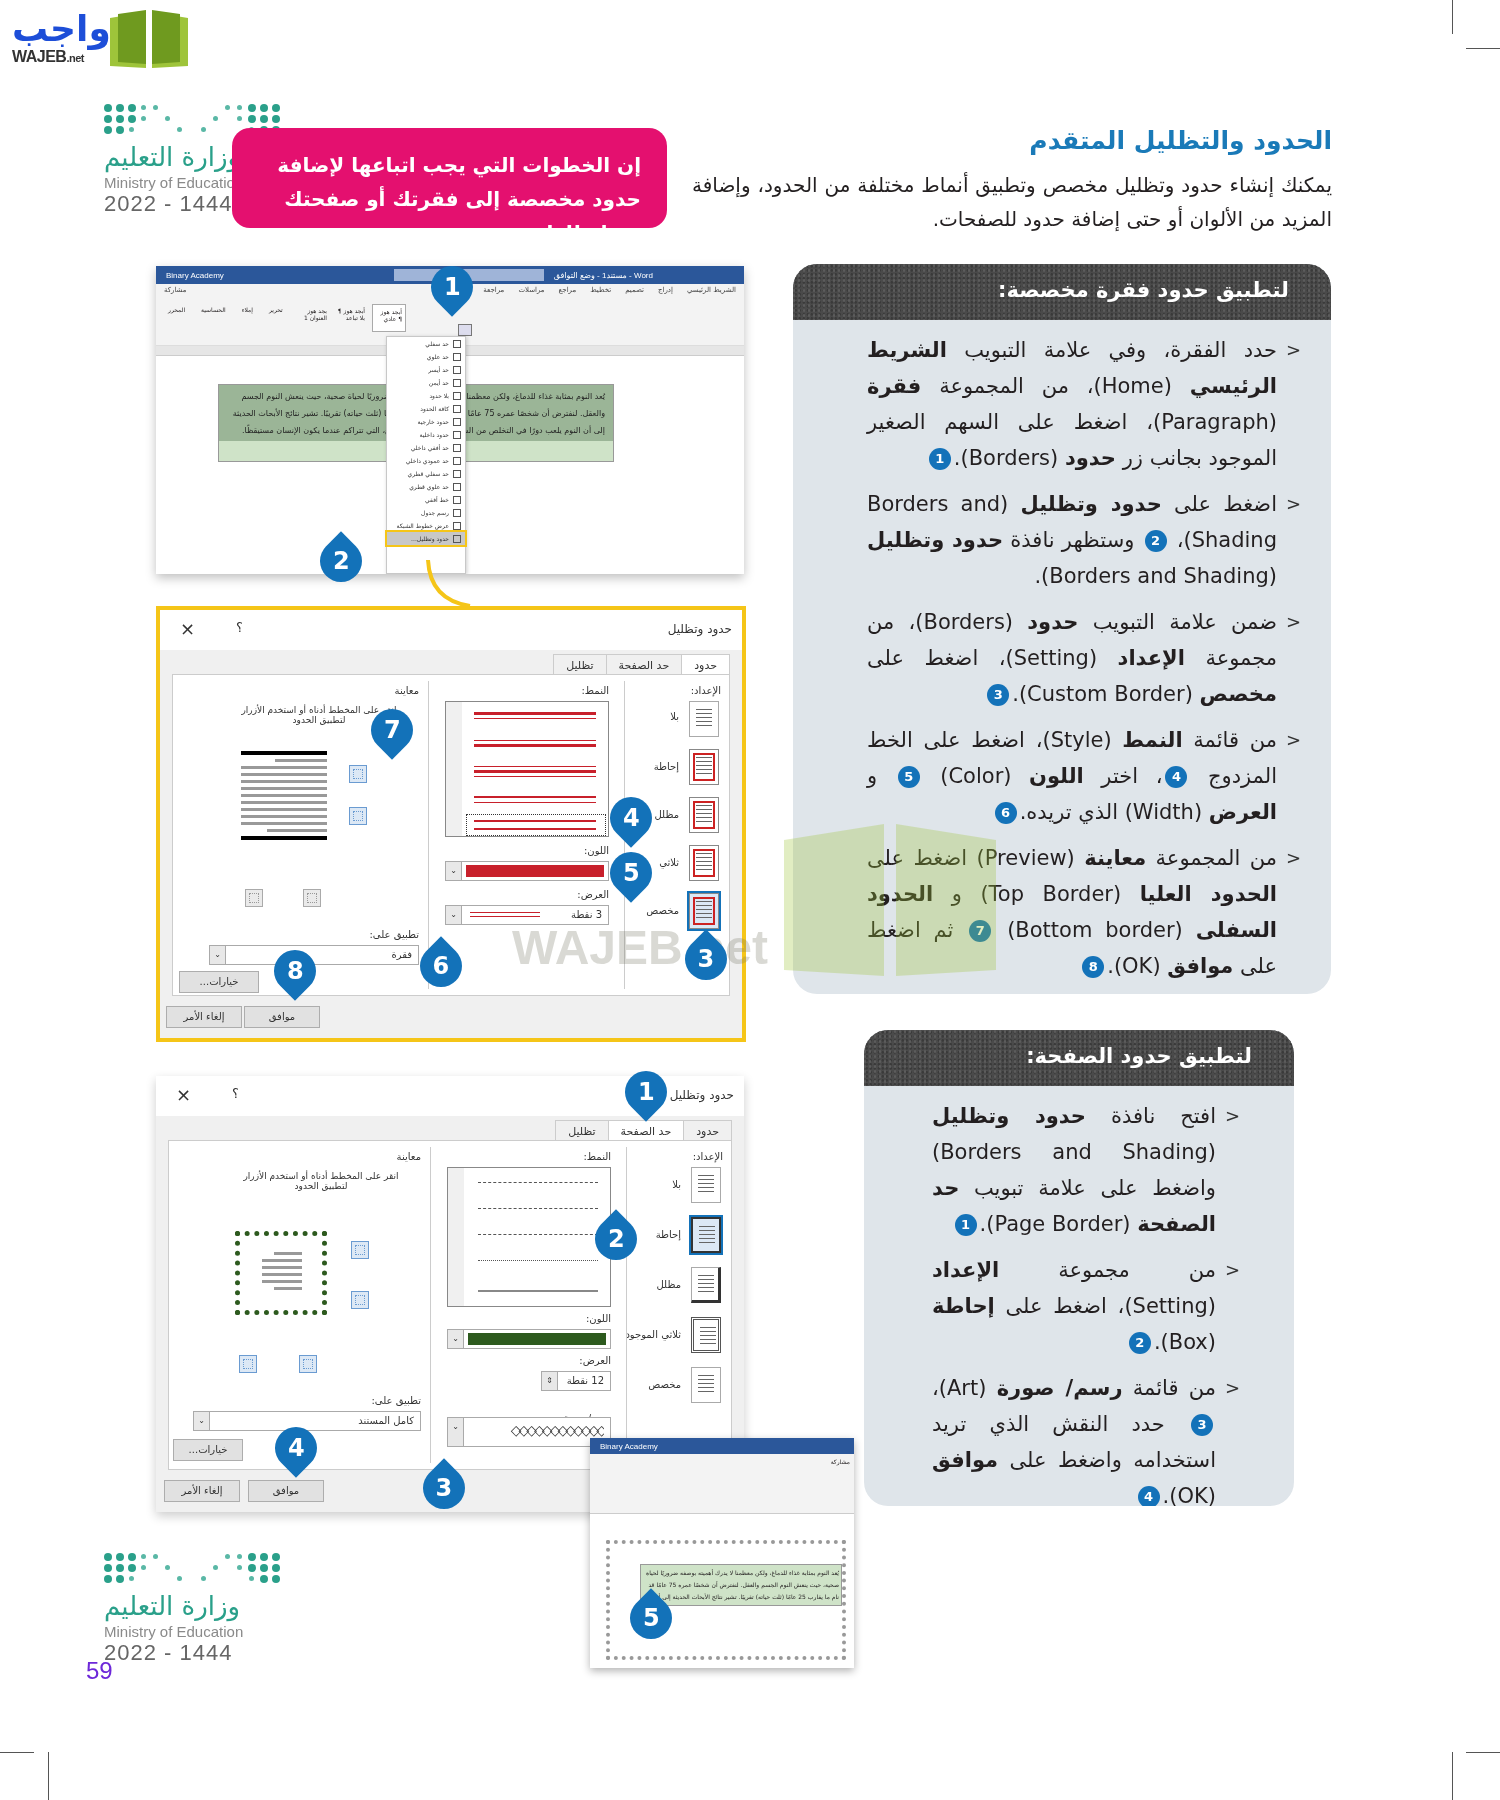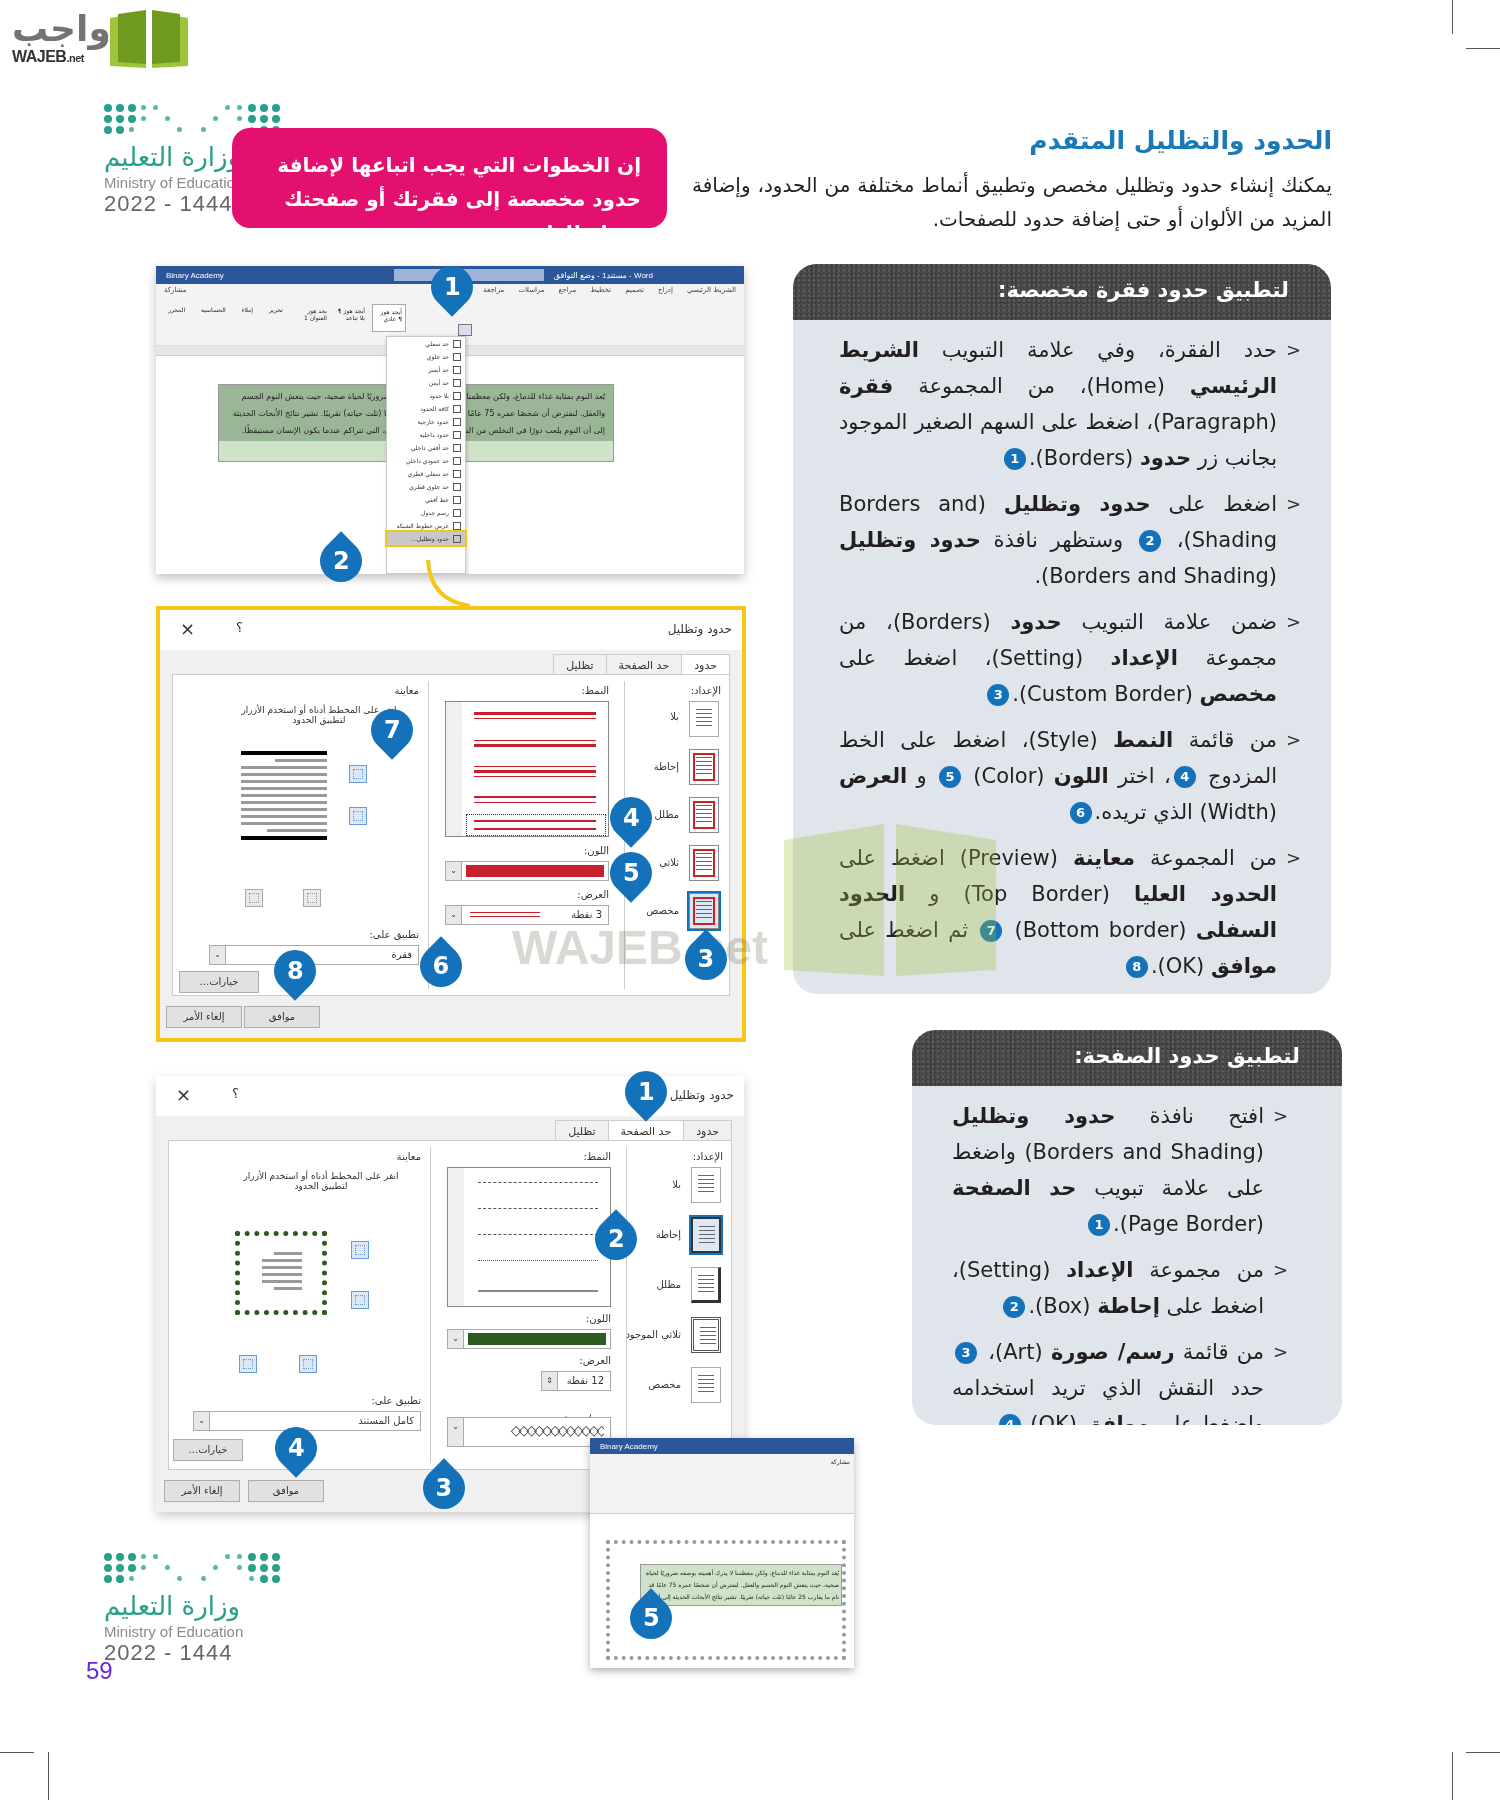--- a/index.html
+++ b/index.html
@@ -6,21 +6,21 @@
   html, body { width: 1500px; height: 1800px; background: #ffffff; overflow: hidden; }
   body { position: relative; font-family: "DejaVu Sans", sans-serif; color: #231f20; }
 
   .abs { position: absolute; }
 
   
   .crop { position: absolute; background: #555; }
 
   
   .wajeb-logo { left: 8px; top: 8px; width: 180px; height: 62px; }
-  .wajeb-ar { position: absolute; left: 4px; top: 0; font: bold 36px "DejaVu Sans", sans-serif; color: #737373; }
+  .wajeb-ar { position: absolute; left: 4px; top: 0; font: bold 36px "DejaVu Sans", sans-serif; color: #1d4ed8; }
   .wajeb-en { position: absolute; left: 4px; top: 40px; font: bold 16px "Liberation Sans", sans-serif; color: #333; letter-spacing: -0.5px; }
   .wajeb-en small { font-size: 11px; }
   .wajeb-book { position: absolute; left: 100px; top: 2px; width: 82px; height: 60px; }
 
   
   .ministry { width: 200px; }
   .min-dots { display: grid; grid-template-columns: repeat(16, 10px); gap: 3px 2px; }
   .min-dots span { width: 8px; height: 8px; border-radius: 50%; background: #2aa08a; display: block; }
   .min-dots span.o { opacity: 0; }
   .min-dots span.s { width: 5px; height: 5px; margin: 1px; background: #5ab8a6; }
@@ -35,29 +35,29 @@
 
   
   .section-title { right: 168px; top: 126px; font: bold 25px "DejaVu Sans", sans-serif; color: #1a7ab8; direction: rtl; }
   .section-intro { right: 168px; top: 168px; width: 640px; font: 20px "DejaVu Sans", sans-serif; direction: rtl; text-align: justify; line-height: 34px; color: #231f20; }
 
   
   .panel { background: #dfe5ea; border-radius: 24px; overflow: hidden; direction: rtl; }
   .panel-head { height: 56px; background: #4a4a4a;
     background-image: radial-gradient(circle at 20% 30%, #5c5c5c 1px, transparent 1.5px), radial-gradient(circle at 70% 60%, #3a3a3a 1px, transparent 1.5px);
     background-size: 5px 5px, 4px 4px; color: #fff; font: bold 21px "DejaVu Sans", sans-serif; padding: 14px 42px 0 0; }
-  .panel-body { padding: 12px 44px 20px 46px; }
+  .panel-body { padding: 12px 44px 20px 46px; margin-left: 28px; }
   .step { position: relative; font: 21px "DejaVu Sans", sans-serif; line-height: 36px; text-align: justify; margin-bottom: 10px; padding-right: 10px; }
   .step::before { content: "<"; position: absolute; right: -14px; top: 0; font-size: 18px; color: #333; }
   .step b { font-weight: bold; }
   .num { display: inline-block; width: 22px; height: 22px; border-radius: 50%; background: #1372b9; color: #fff;
     font: bold 13px "DejaVu Sans", sans-serif; text-align: center; line-height: 22px; vertical-align: middle; margin: 0 3px; }
 
   .panel1 { left: 793px; top: 264px; width: 538px; height: 730px; }
-  .panel2 { left: 912px; top: 1030px; width: 430px; height: 395px; }
+  .panel2 { left: 864px; top: 1030px; width: 430px; height: 476px; }
 
   
   .word { left: 156px; top: 266px; width: 588px; height: 308px; background: #fff; box-shadow: 0 4px 10px rgba(0,0,0,0.25); overflow: hidden; }
   .word-title { height: 18px; background: #2b579a; color: #fff; font: 8px "Liberation Sans", sans-serif; display: flex; align-items: center; padding: 0 10px; gap: 10px; }
   .word-search { width: 150px; height: 12px; background: #9fb4d8; margin-left: 160px; }
   .word-tabs { height: 14px; background: #f3f3f3; font: 7px "DejaVu Sans", sans-serif; display: flex; flex-direction: row-reverse; gap: 14px; padding: 2px 8px; color: #444; }
   .word-ribbon { height: 48px; background: #f3f3f3; border-bottom: 1px solid #ddd; position: relative; }
   .word-ruler { height: 10px; background: #e6e6e6; border-bottom: 1px solid #ccc; }
   .word-doc { position: absolute; left: 62px; top: 118px; width: 396px; height: 78px; background: #cfe3c8; border: 1px solid #999; }
   .word-doc .sel { position: absolute; left: 0; top: 0; width: 100%; height: 56px; background: #9bb597; }

